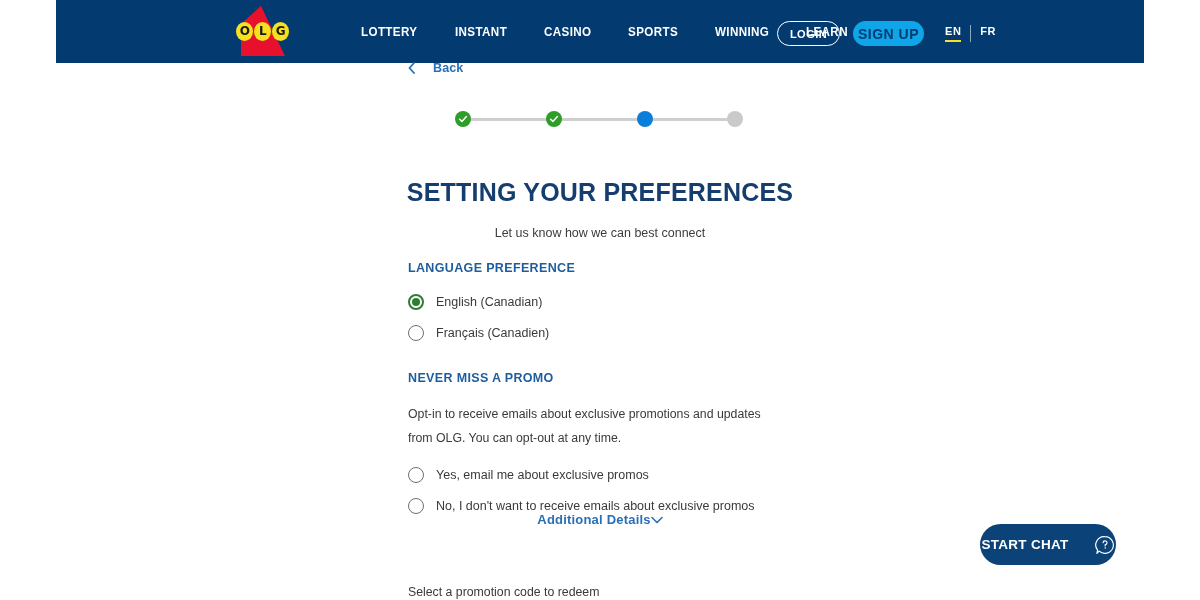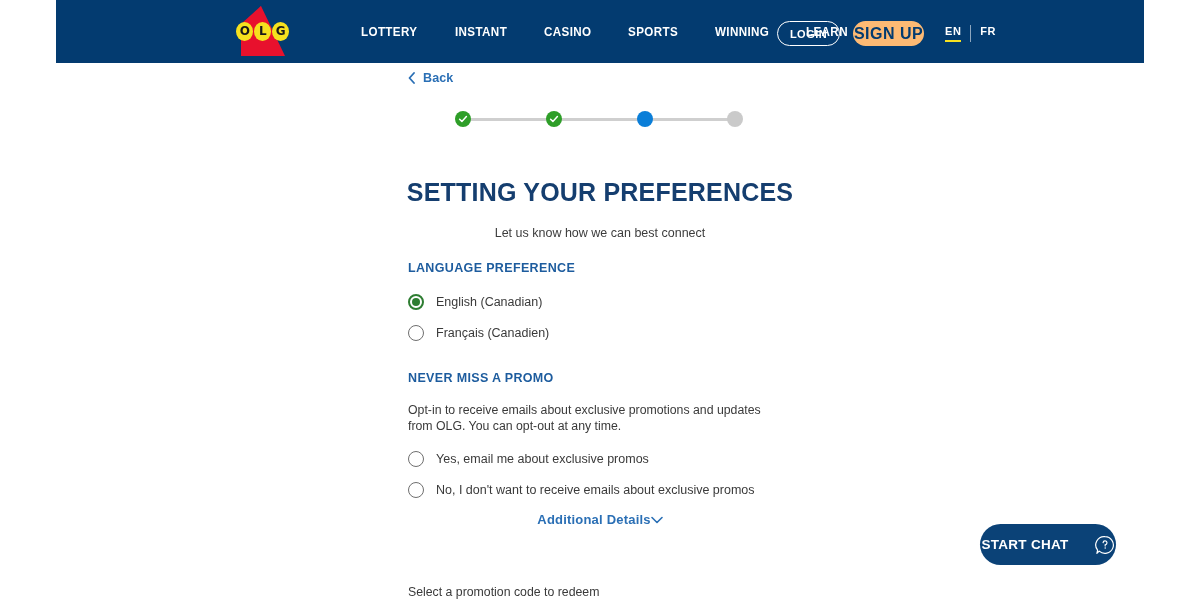--- a/index.html
+++ b/index.html
@@ -109,24 +109,24 @@
     display: flex;
     align-items: center;
     justify-content: center;
   }
   .btn-signup {
     width: 71px;
     height: 25px;
     margin-left: 13px;
     border: none;
     border-radius: 14px;
-    background: #fdba74;
+    background: #0ea5e9;
     color: #033b70;
     font-family: "Liberation Sans Narrow", "Liberation Sans", sans-serif;
-    font-size: 16px;
+    font-size: 14px;
     font-weight: bold;
     letter-spacing: 0.5px;
     cursor: pointer;
     padding: 0;
     display: flex;
     align-items: center;
     justify-content: center;
   }
   .lang-group {
     display: flex;
@@ -152,24 +152,24 @@
     width: 1px;
     height: 17px;
     background: #ffffff;
     opacity: 0.55;
   }
 
   
   .back-link {
     position: absolute;
     left: 408px;
-    top: 71px;
-    display: flex;
-    align-items: center;
-    gap: 8px;
+    top: 61px;
+    display: flex;
+    align-items: center;
+    gap: 18px;
     color: #2a6fb5;
     font-size: 12.5px;
     font-weight: bold;
     cursor: pointer;
     letter-spacing: 0.1px;
   }
   .back-chevron { display: block; }
 
   .stepper {
     position: absolute;
@@ -281,21 +281,21 @@
   }
   .radio-label {
     font-size: 12.5px;
     color: #3a3a3a;
     line-height: 16px;
   }
 
   .helper-text {
     font-size: 12.3px;
     color: #3a3a3a;
-    line-height: 16px;
+    line-height: 24px;
     margin: 0;
     width: 378px;
   }
 
   .additional-details {
     position: absolute;
     left: 0;
     top: 512px;
     width: 1200px;
     display: flex;

